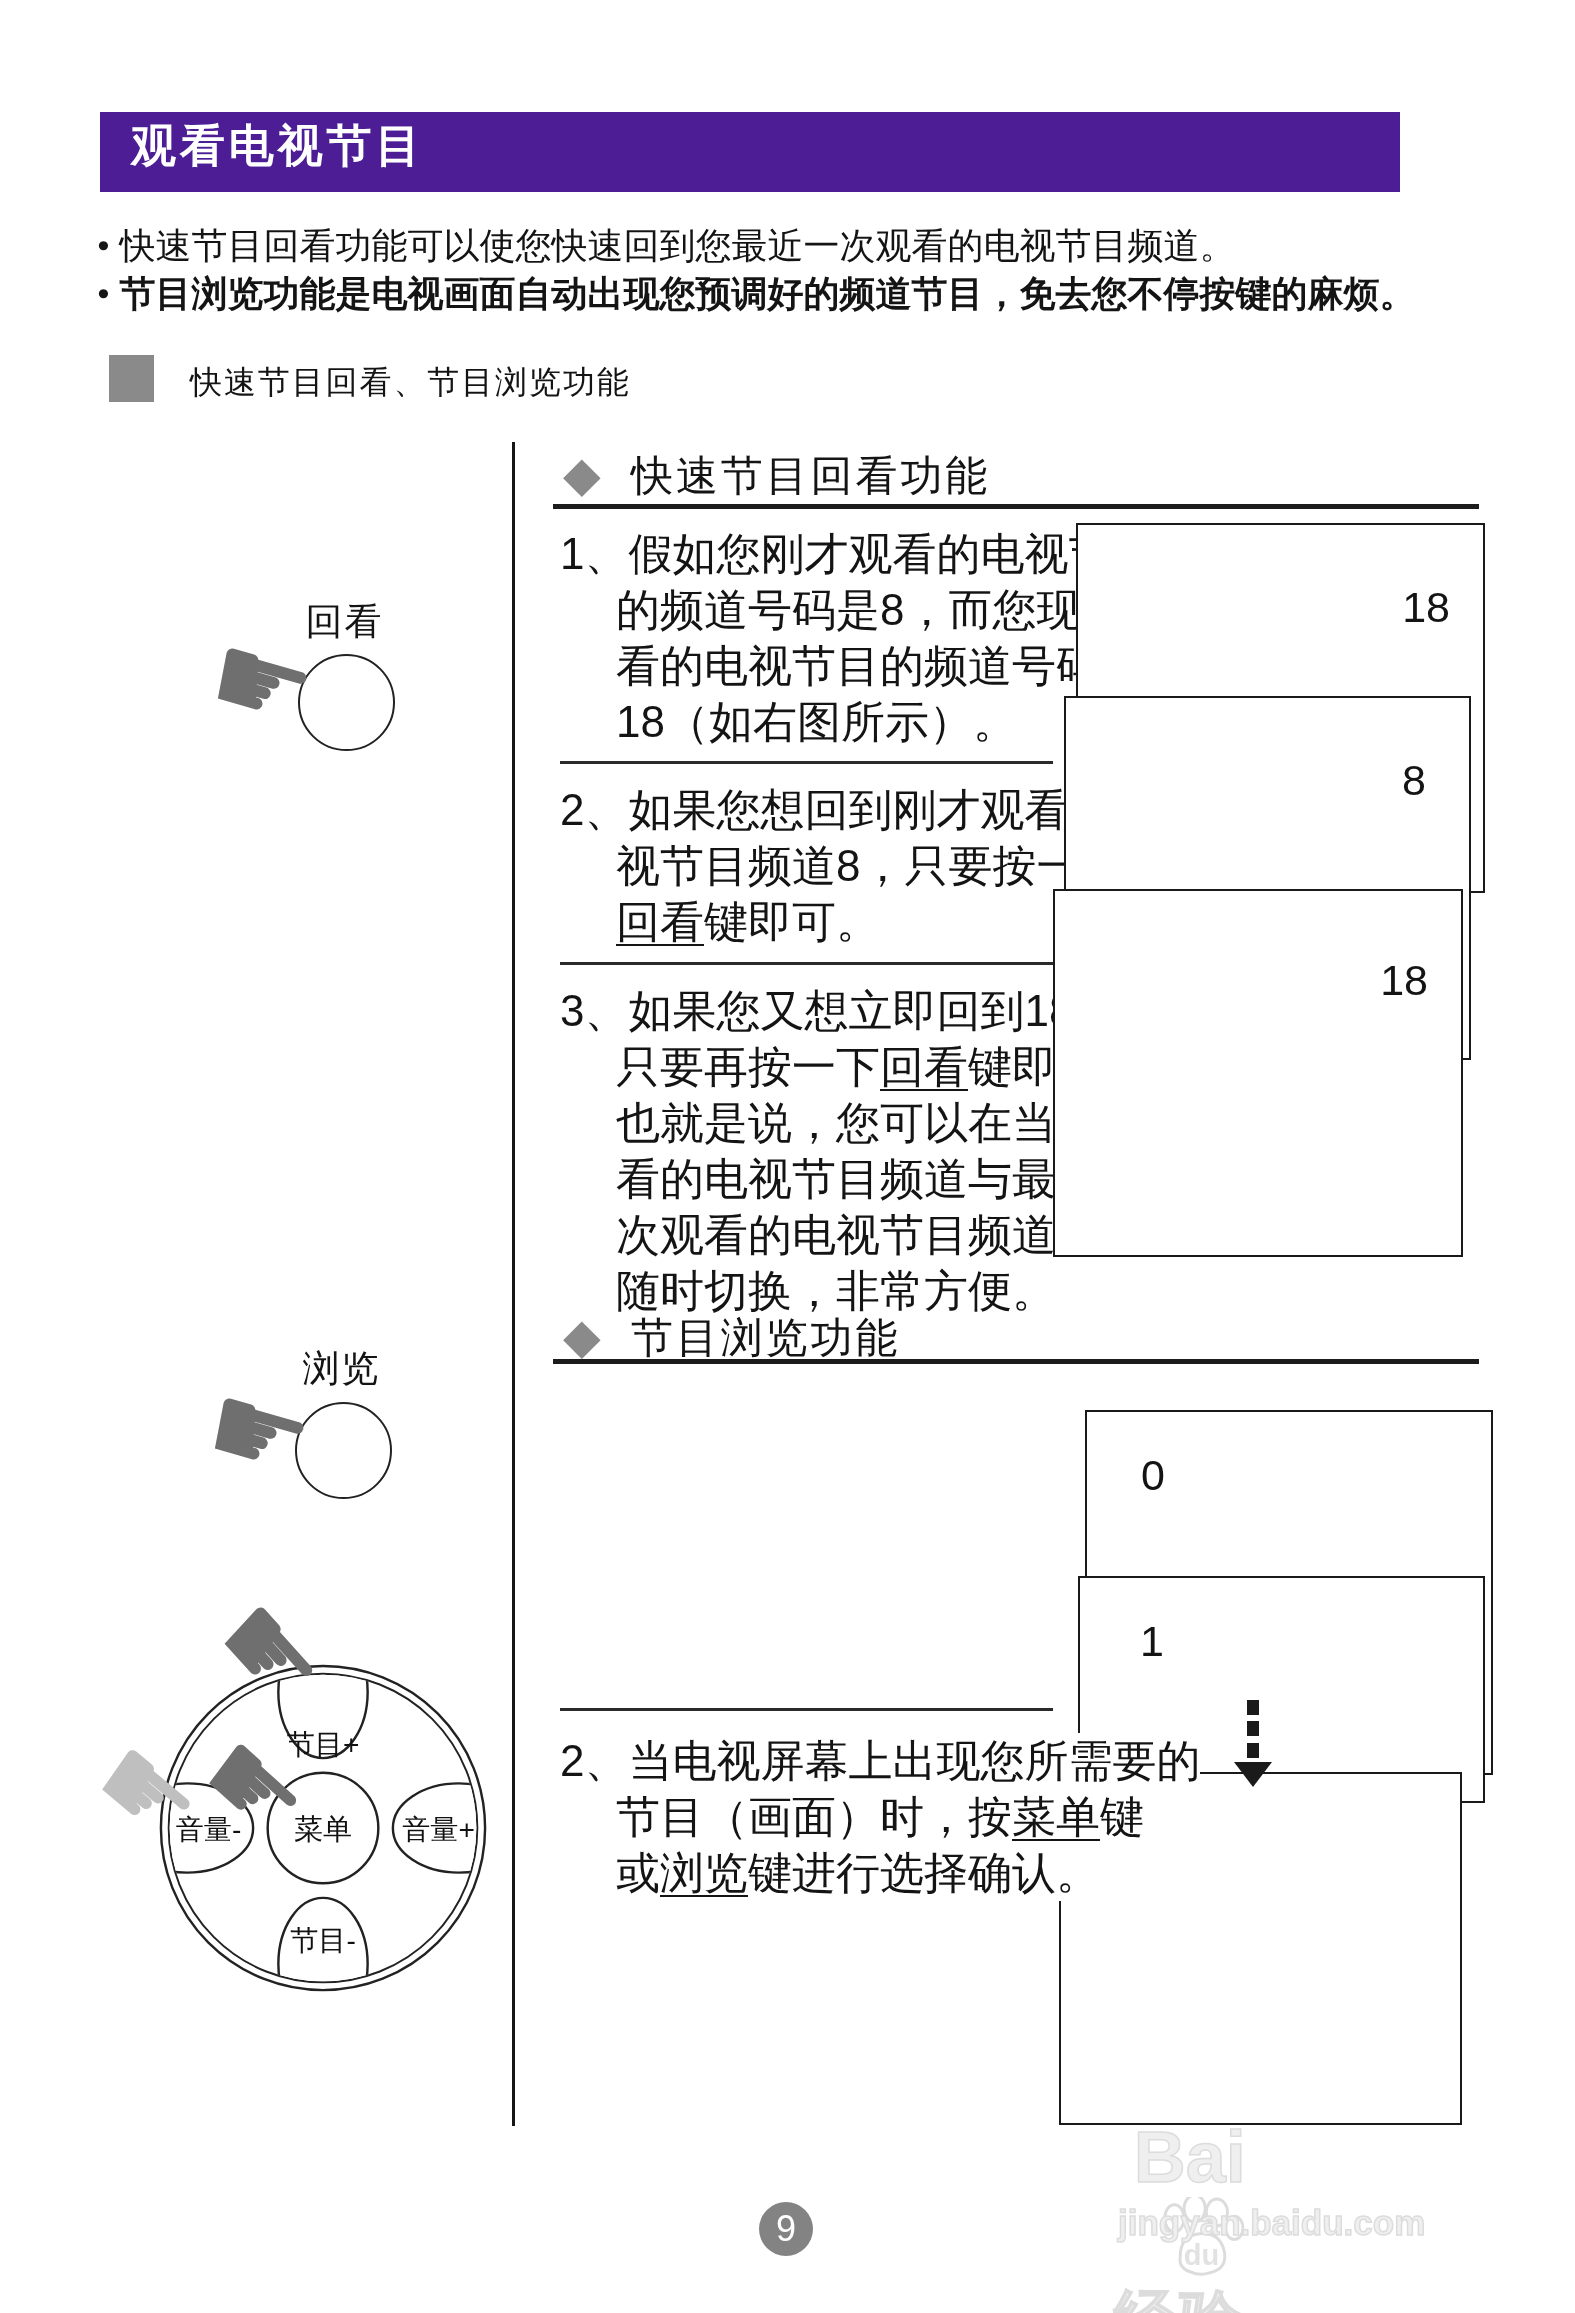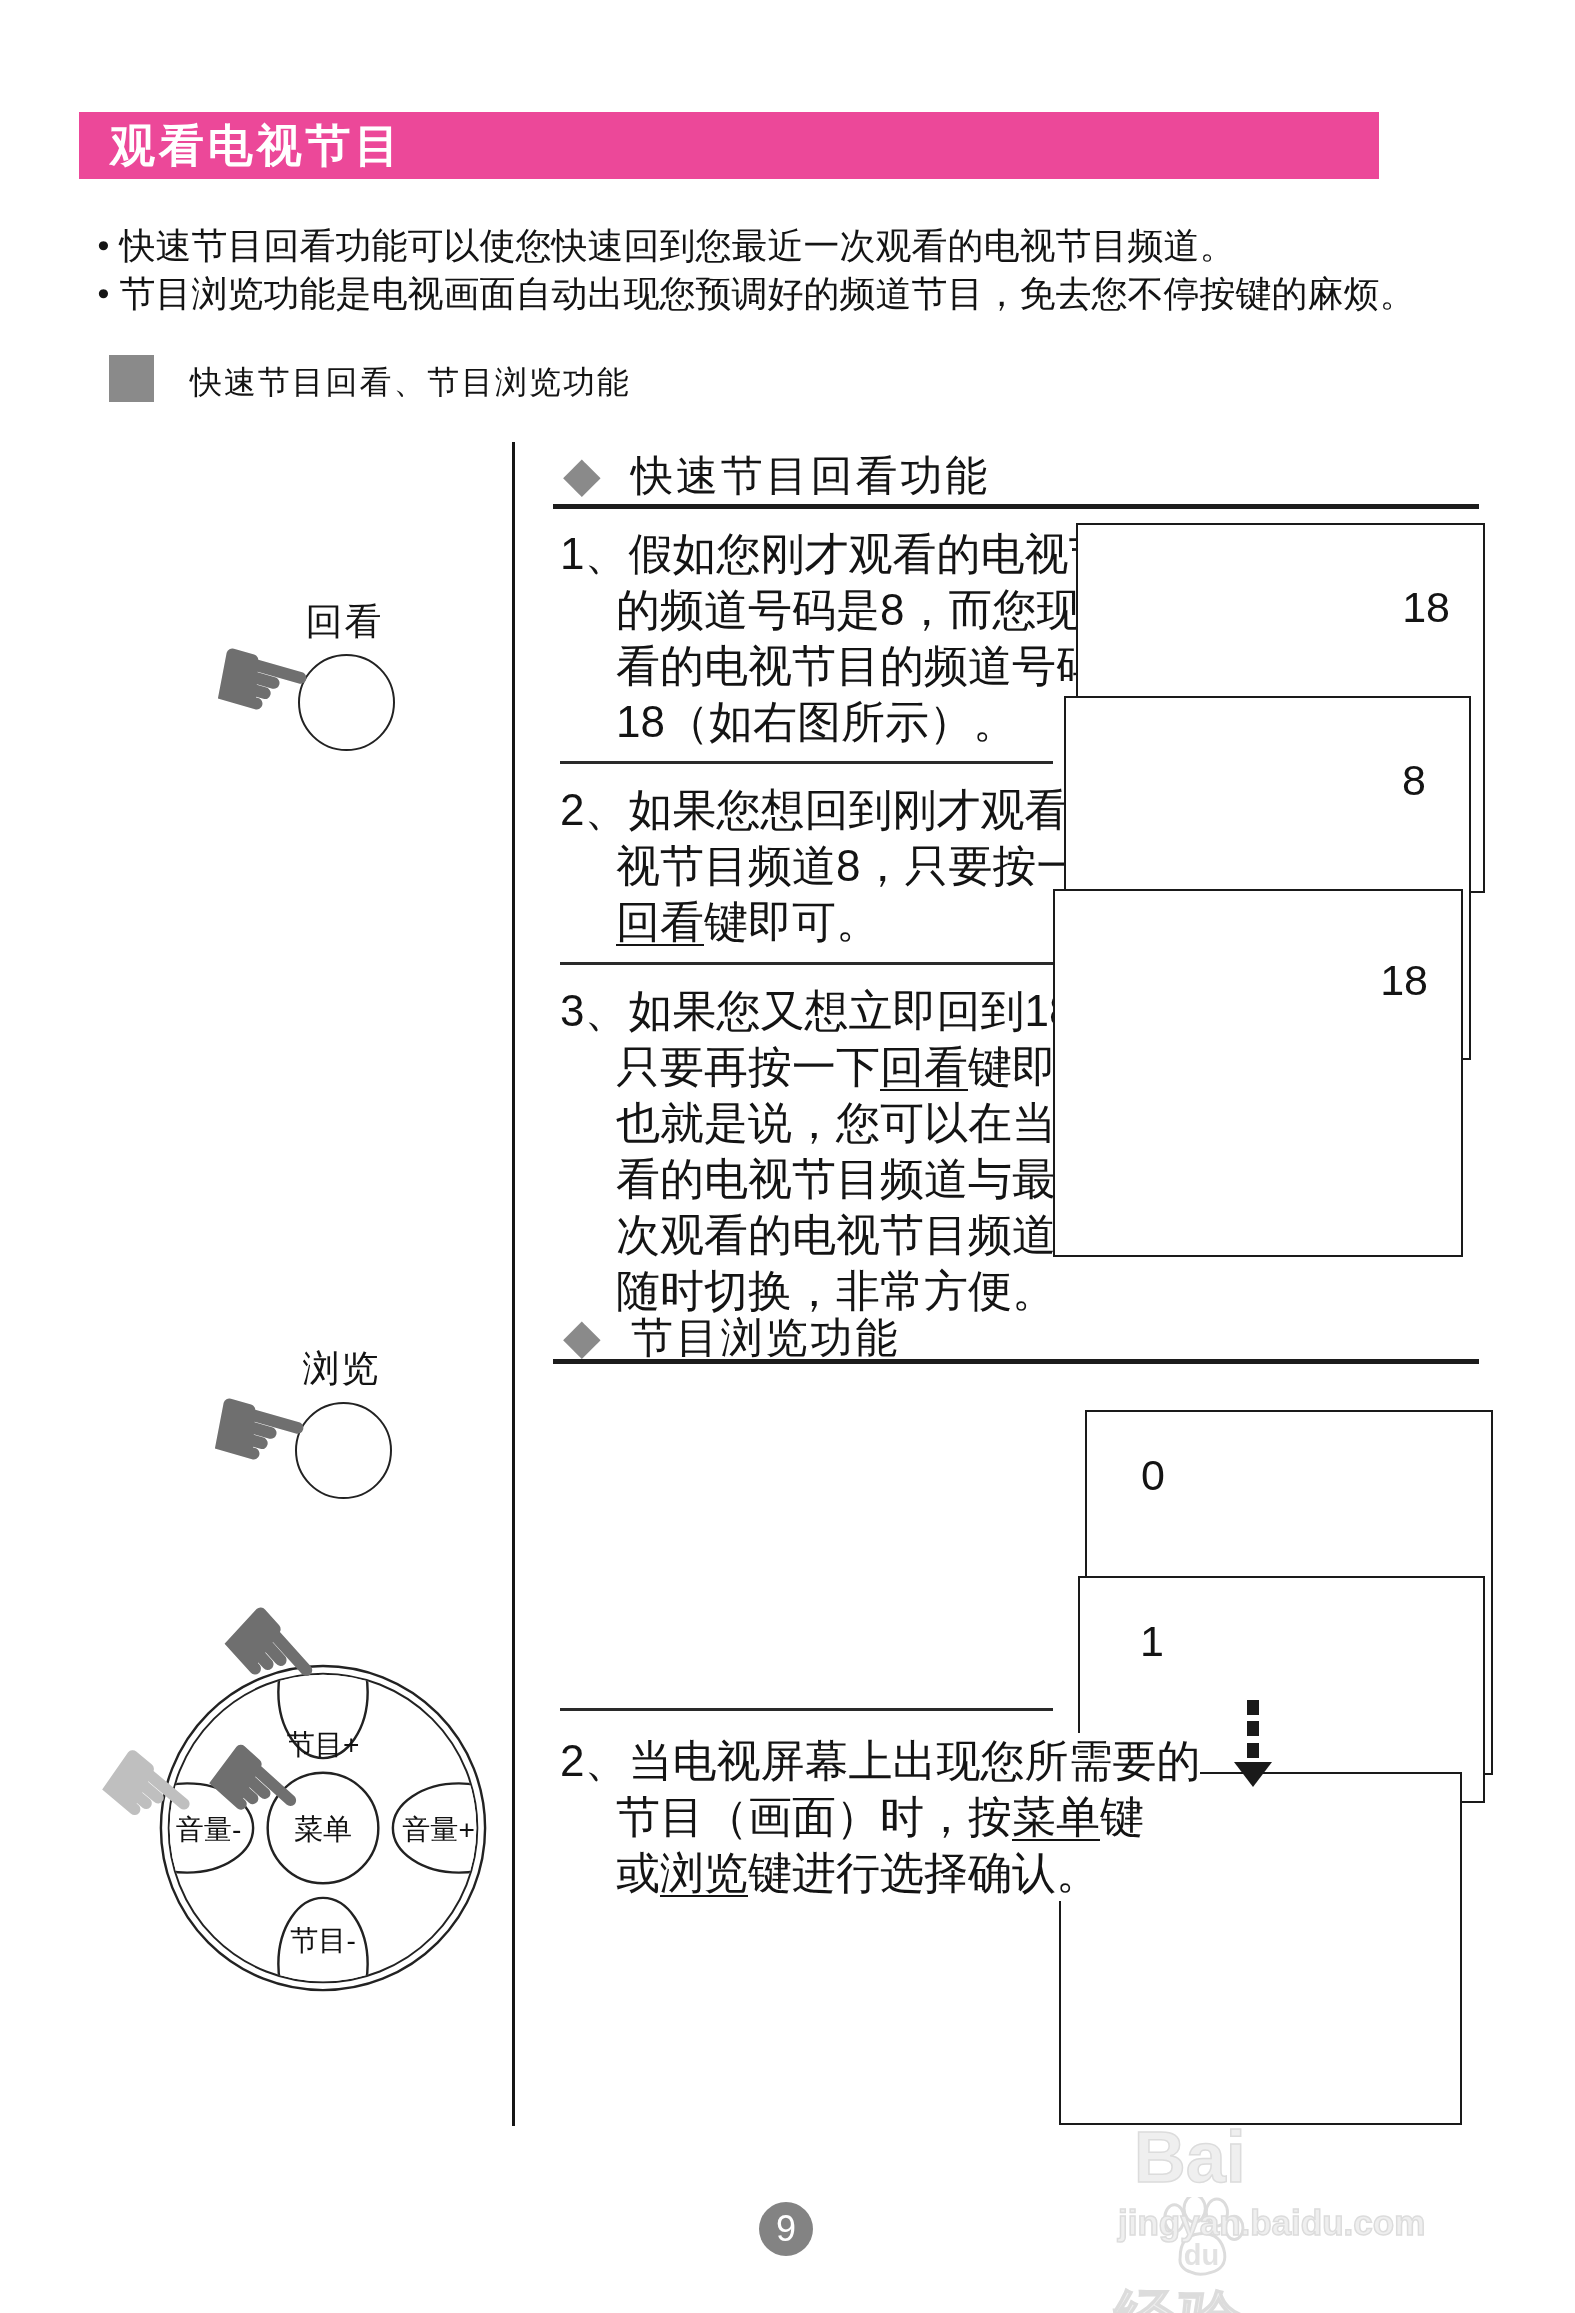--- a/index.html
+++ b/index.html
@@ -2,21 +2,21 @@
 <html><head>
 <meta charset="utf-8">
 <style>
   html,body{margin:0;padding:0;background:#fff;}
   #page{
     position:relative;width:1576px;height:2313px;background:#ffffff;
     font-family:"Liberation Sans","DejaVu Sans",sans-serif;color:#141414;overflow:hidden;
   }
   .abs{position:absolute;}
   
-  .header-bar{left:79px;top:112px;width:1300px;height:67px;background:#ec4899;}
+  .header-bar{left:100px;top:112px;width:1300px;height:80px;background:#4c1d95;}
   .header-title{margin-left:31px;line-height:67px;font-size:45px;font-weight:bold;color:#ffffff;letter-spacing:3.9px;}
   
   .bullet-line{left:97px;font-size:36px;line-height:47px;white-space:nowrap;}
   .bullet-dot{font-size:21.3px;vertical-align:5.8px;margin-right:9.7px;}
   
   .section-square{left:109px;top:355px;width:45px;height:47px;background:#8a8a8a;}
   .section-label{left:190px;top:361px;font-size:32px;white-space:nowrap;letter-spacing:1.9px;}
   
   .v-divider{left:512px;top:442px;width:2.9px;height:1684px;background:#161616;}
   
@@ -55,21 +55,21 @@
 
 <div id="page">
 
   <div class="abs header-bar">
     <span class="header-title">观看电视节目</span>
   </div>
 
   <div class="abs bullet-line" style="top:222px;text-align:right;">
     <span class="bullet-dot">●</span><span>快速节目回看功能可以使您快速回到您最近一次观看的电视节目频道。</span>
   </div>
-  <div class="abs bullet-line" style="top:270px;">
+  <div class="abs bullet-line" style="top:270px;font-weight:bold;">
     <span class="bullet-dot">●</span><span>节目浏览功能是电视画面自动出现您预调好的频道节目，免去您不停按键的麻烦。</span>
   </div>
 
   <div class="abs section-square"></div>
   <div class="abs section-label">快速节目回看、节目浏览功能</div>
 
   <div class="abs v-divider"></div>
 
   <div class="abs btn-label" style="left:267px;top:597px;">回看</div>
   <div class="abs btn-circle" style="left:298px;top:654px;"></div>

